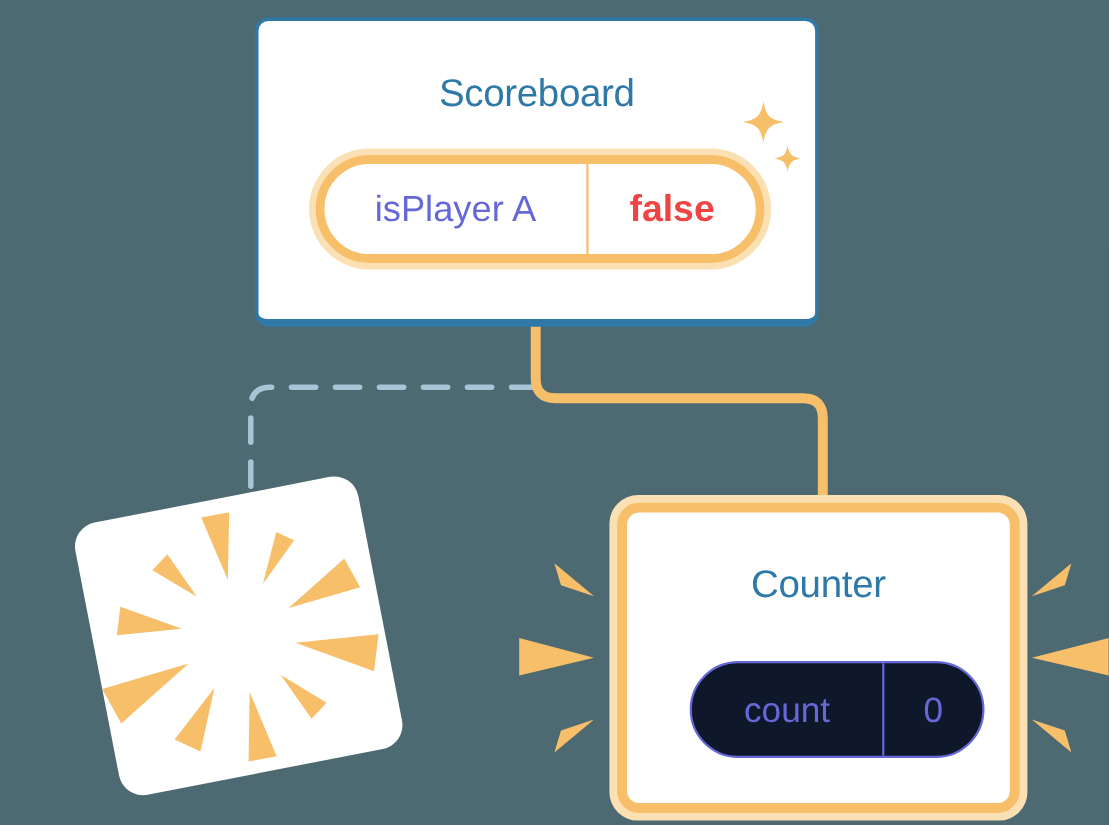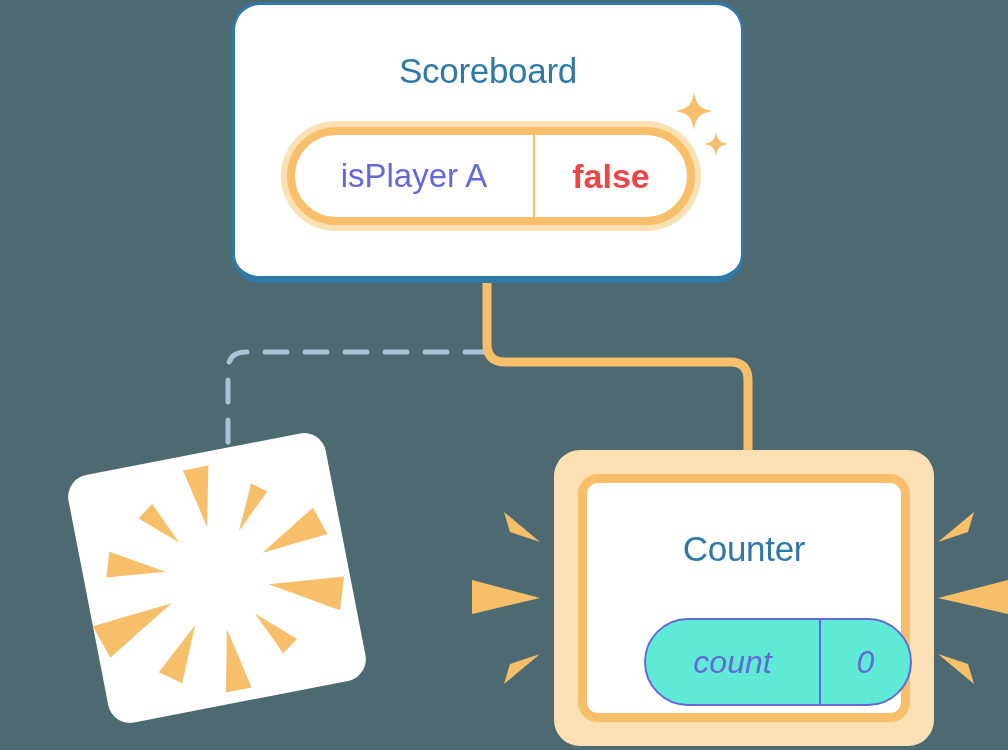--- a/index.html
+++ b/index.html
@@ -34,38 +34,38 @@
   
   .card {
     position: absolute;
     background: #ffffff;
     box-sizing: border-box;
   }
 
   
   #scoreboard-card {
     left: 232px;
-    top: 2px;
+    top: 16px;
     width: 512px;
     height: 281px;
-    border-radius: 28px;
+    border-radius: 12px;
     border: 3px solid #2f79a8;
     border-bottom-width: 7px;
     z-index: 3;
   }
 
   
   #counter-card {
     left: 554px;
     top: 450px;
     width: 380px;
     height: 296px;
     border-radius: 26px;
     background: #fbe0b4;
-    padding: 24px;
+    padding: 7px;
     z-index: 3;
   }
   #counter-card-inner {
     width: 100%;
     height: 100%;
     box-sizing: border-box;
     border-radius: 20px;
     border: 9px solid #f8bf6b;
     background: #ffffff;
     position: relative;
@@ -147,24 +147,23 @@
   }
 
   
   #counter-pill {
     left: 57px;
     top: 135px;
     width: 268px;
     height: 88px;
     border-radius: 46px;
     border: 2px solid #6568d6;
-    background: #5eead4;
-    box-sizing: border-box;
-    display: flex;
-    font-style: italic;
+    background: #0f172a;
+    box-sizing: border-box;
+    display: flex;
   }
   #counter-pill-key {
     flex: 0 0 175px;
     display: flex;
     align-items: center;
     justify-content: center;
     font-size: 32px;
     color: #6568d6;
     border-right: 2px solid #6568d6;
     box-sizing: border-box;

